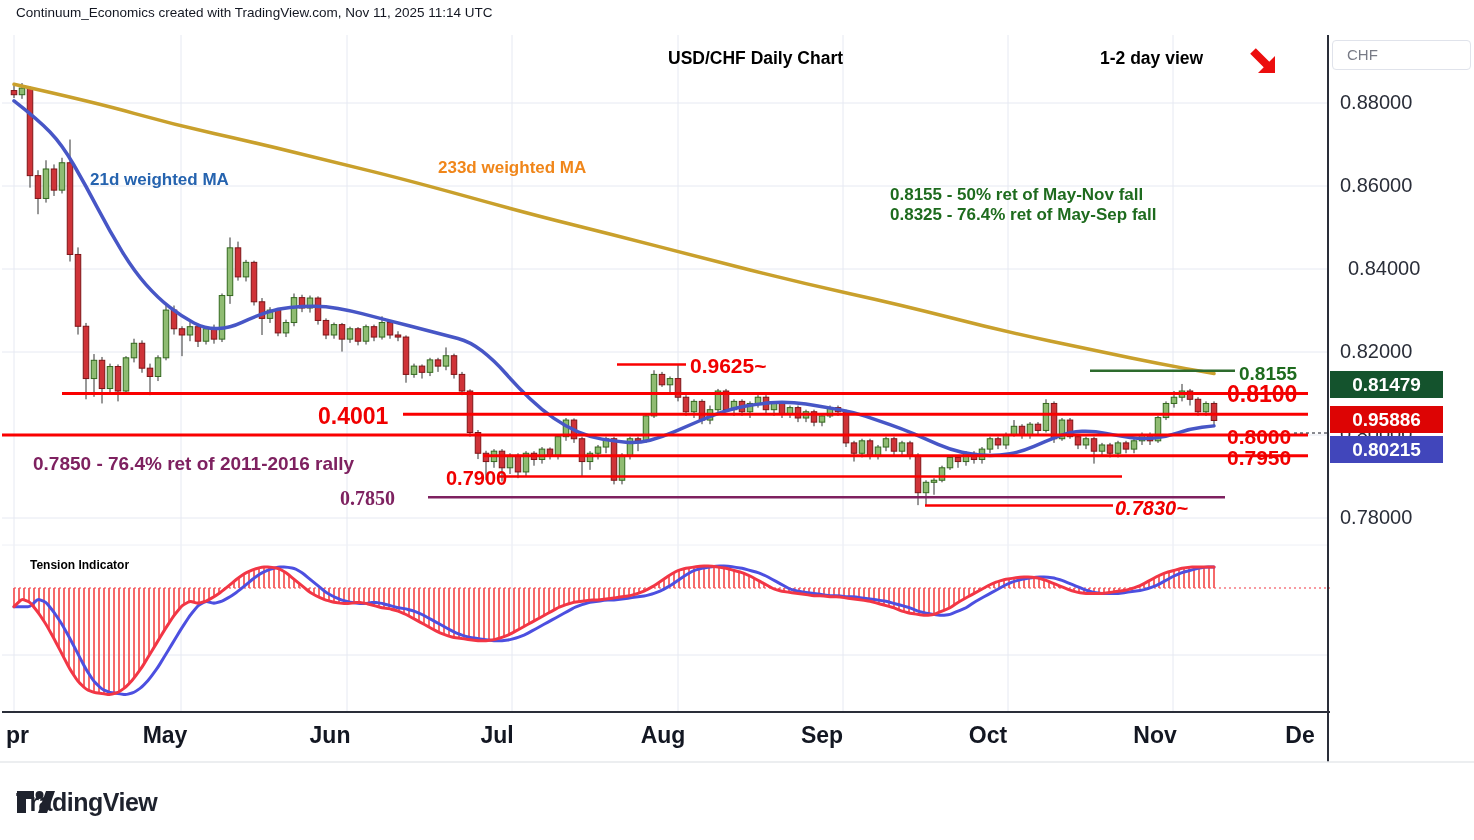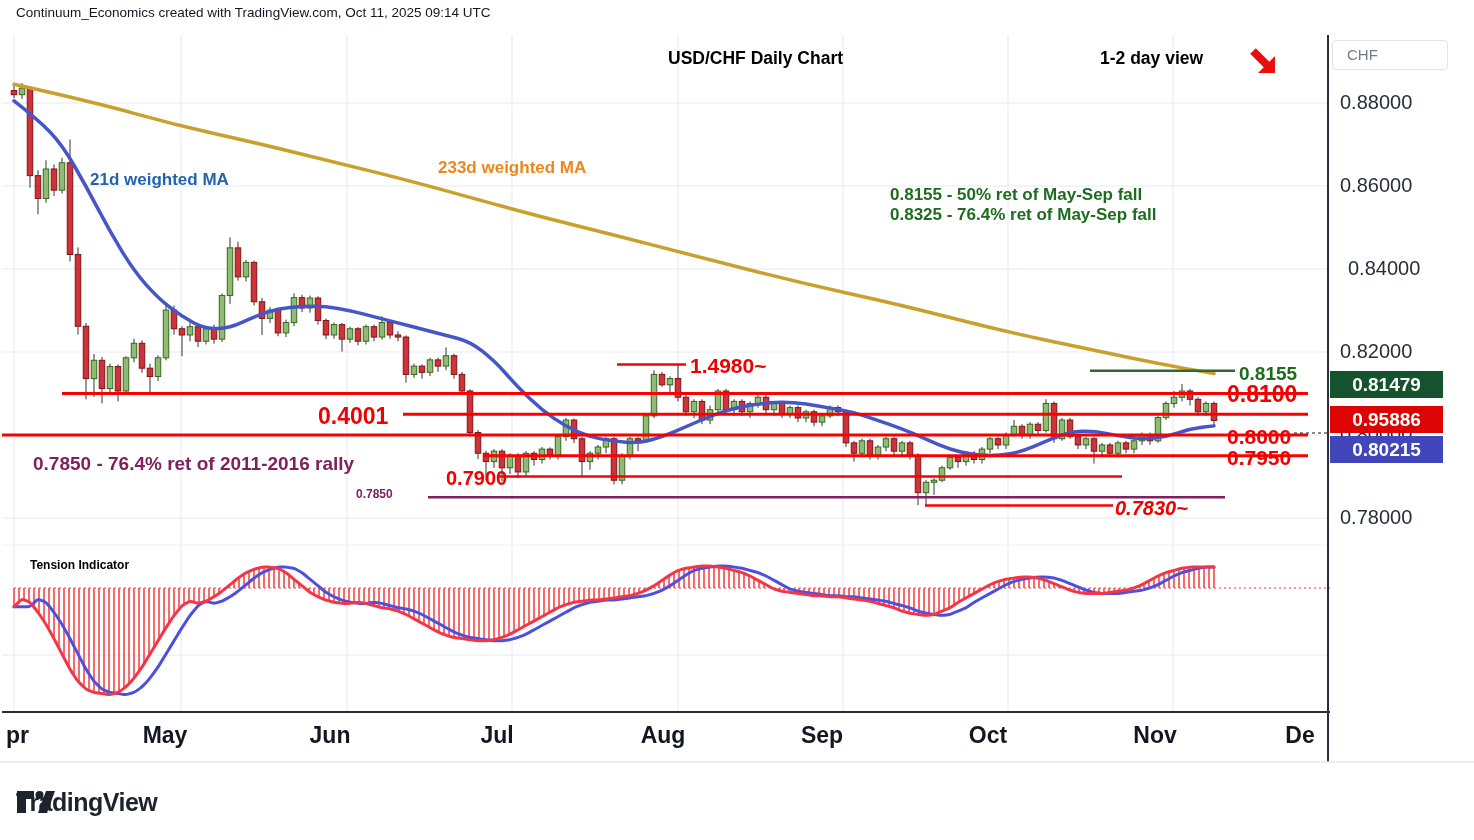--- a/index.html
+++ b/index.html
@@ -14,34 +14,34 @@
   .ma233-label{left:438px;top:158px;font-size:17px;font-weight:bold;color:#f0861a;z-index:2;}
   .fib-block{left:890px;top:185px;font-size:17px;font-weight:bold;color:#1e6b1e;line-height:20px;z-index:2;}
   .purple-note{left:33px;top:453px;font-size:19px;font-weight:bold;color:#7e2160;z-index:2;}
   .lvl-lbl{font-weight:bold;color:#f00000;z-index:2;white-space:nowrap;}
   .lvl-purple{color:#7e2160;}
   .lvl-green{color:#1e6b1e;}
   .tension-title{left:30px;top:558px;font-size:12px;font-weight:bold;color:#000;z-index:2;}
   .tick{left:1340px;font-size:20px;color:#2a2e39;z-index:1;}
   .price-box{left:1330px;width:113px;height:27px;z-index:3;color:#fff;font-size:19px;
              font-weight:bold;text-align:center;line-height:27px;}
-  .chf-box{left:1332px;top:40px;width:116px;height:30px;border:1px solid #e0e3eb;border-radius:4px;
+  .chf-box{left:1332px;top:40px;width:139px;height:30px;border:1px solid #e0e3eb;border-radius:4px;
            box-sizing:border-box;font-size:15px;color:#787b86;line-height:28px;padding-left:14px;z-index:2;}
   .month{top:722px;font-size:23px;font-weight:600;color:#131722;z-index:2;transform:translateX(-50%);}
   .month-first{transform:none;}
   .logo{left:16px;top:788px;display:flex;align-items:center;gap:9px;z-index:2;}
   .logo-text{font-size:25px;font-weight:bold;color:#1e222d;letter-spacing:-0.5px;}
   svg{position:absolute;left:0;top:0;z-index:0;}
 </style>
 </head>
 <body>
 
 <div class="page">
 
-  <div class="abs attribution">Continuum_Economics created with TradingView.com, Oct 11, 2025 09:14 UTC</div>
+  <div class="abs attribution">Continuum_Economics created with TradingView.com, Nov 11, 2025 11:14 UTC</div>
 
   <svg id="chart-svg" width="1474" height="840">
       <line x1="14" y1="35" x2="14" y2="712" stroke="#e6e9f2" stroke-width="1"></line>
       <line x1="181" y1="35" x2="181" y2="712" stroke="#e6e9f2" stroke-width="1"></line>
       <line x1="347" y1="35" x2="347" y2="712" stroke="#e6e9f2" stroke-width="1"></line>
       <line x1="512" y1="35" x2="512" y2="712" stroke="#e6e9f2" stroke-width="1"></line>
       <line x1="678" y1="35" x2="678" y2="712" stroke="#e6e9f2" stroke-width="1"></line>
       <line x1="843" y1="35" x2="843" y2="712" stroke="#e6e9f2" stroke-width="1"></line>
       <line x1="1008" y1="35" x2="1008" y2="712" stroke="#e6e9f2" stroke-width="1"></line>
       <line x1="1173" y1="35" x2="1173" y2="712" stroke="#e6e9f2" stroke-width="1"></line>
@@ -622,34 +622,34 @@
     <svg width="38" height="38">
       <path d="M7,7 L21,21" stroke="#ec0e0e" stroke-width="8"></path>
       <polygon points="29,29 29,12 12,29" fill="#ec0e0e"></polygon>
     </svg>
   </div>
 
   <div class="abs ma21-label">21d weighted MA</div>
   <div class="abs ma233-label">233d weighted MA</div>
 
   <div class="abs fib-block">
-    <div>0.8155 - 50% ret of May-Sep fall</div>
+    <div>0.8155 - 50% ret of May-Nov fall</div>
     <div>0.8325 - 76.4% ret of May-Sep fall</div>
   </div>
 
   <div class="abs purple-note">0.7850 - 76.4% ret of 2011-2016 rally</div>
 
-  <div class="abs lvl-lbl" style="left:690px;top:354px;font-size:21px;">1.4980~</div>
+  <div class="abs lvl-lbl" style="left:690px;top:354px;font-size:21px;">0.9625~</div>
   <div class="abs lvl-lbl lvl-green" style="left:1239px;top:363px;font-size:19px;">0.8155</div>
   <div class="abs lvl-lbl" style="left:1227px;top:381px;font-size:23px;">0.8100</div>
   <div class="abs lvl-lbl" style="left:318px;top:403px;font-size:23px;">0.4001</div>
   <div class="abs lvl-lbl" style="left:1227px;top:425px;font-size:21px;">0.8000</div>
   <div class="abs lvl-lbl" style="left:1227px;top:446px;font-size:21px;">0.7950</div>
   <div class="abs lvl-lbl" style="left:418px;top:467px;font-size:20px;margin-left:28px;">0.7900</div>
-  <div class="abs lvl-lbl lvl-purple" style="left:356px;top:487px;font-size:12px;">0.7850</div>
+  <div class="abs lvl-lbl lvl-purple" style="left:340px;top:487px;font-size:20px;font-family:Liberation Serif, serif;">0.7850</div>
   <div class="abs lvl-lbl" style="left:1115px;top:497px;font-size:20px;font-style:italic;">0.7830~</div>
 
   <div class="abs tension-title">Tension Indicator</div>
 
   <div class="abs chf-box">CHF</div>
 
   <div class="abs tick" style="top:91px;">0.88000</div>
   <div class="abs tick" style="top:174px;">0.86000</div>
   <div class="abs tick" style="top:257px;margin-left:8px;">0.84000</div>
   <div class="abs tick" style="top:340px;">0.82000</div>

